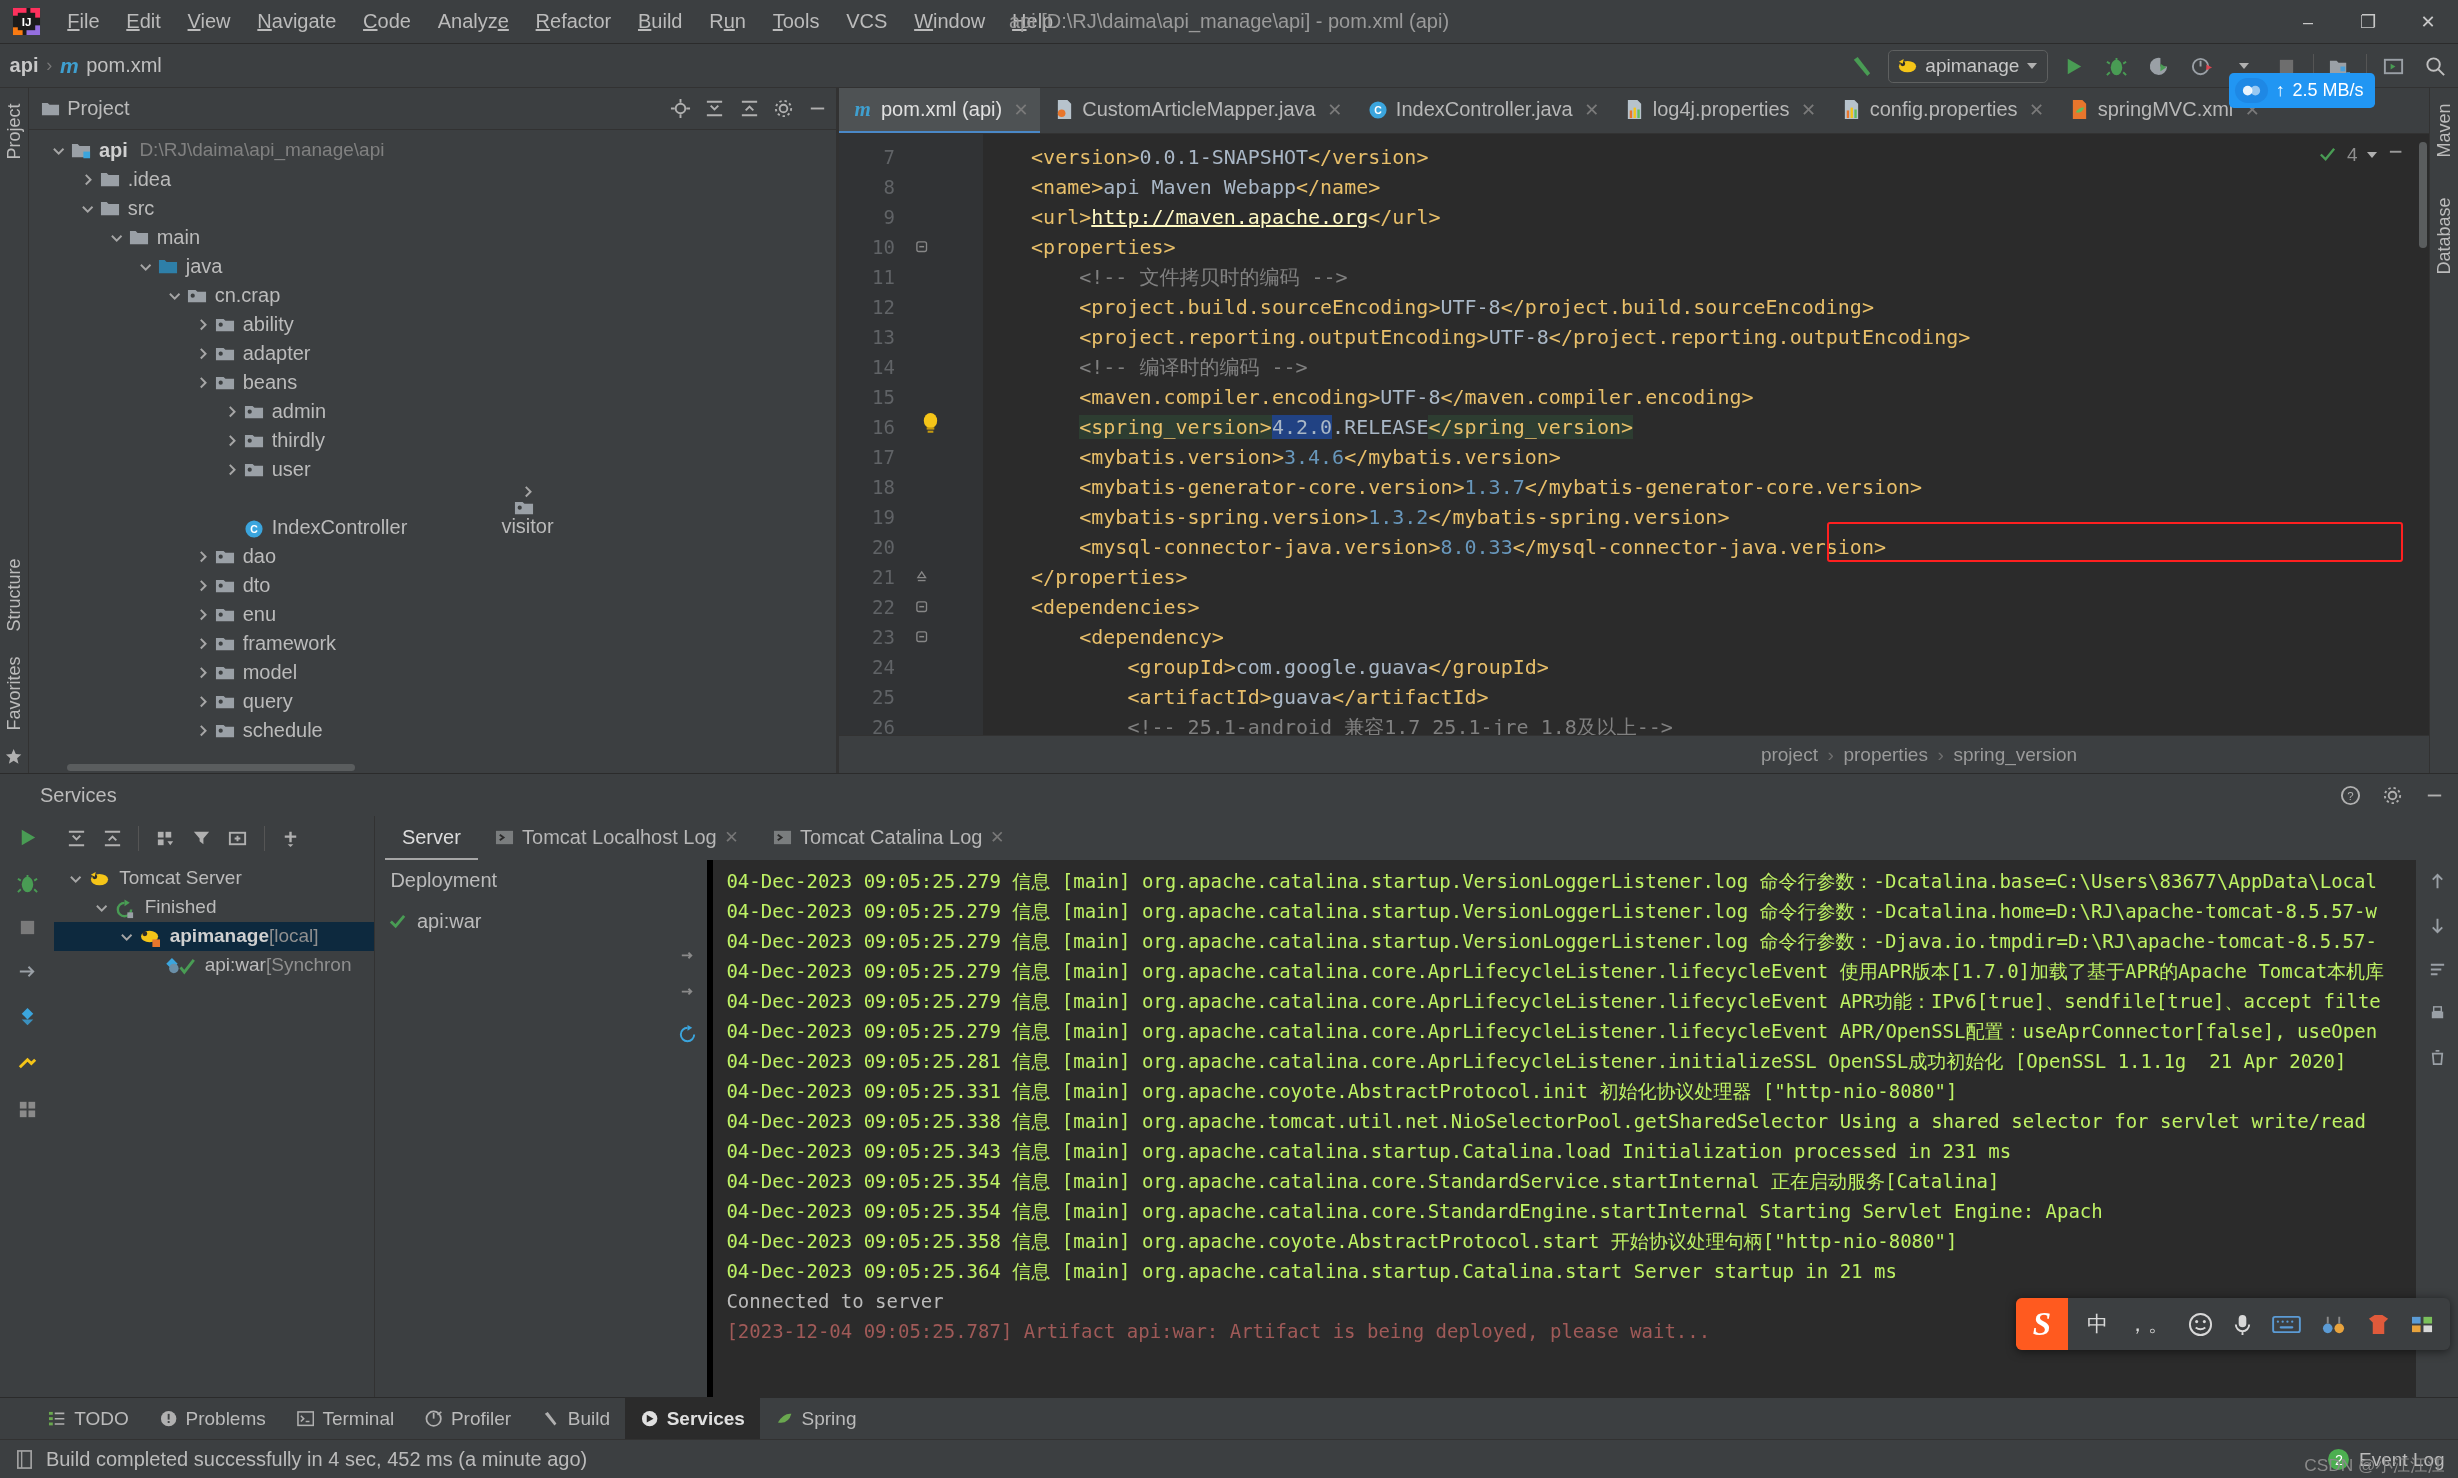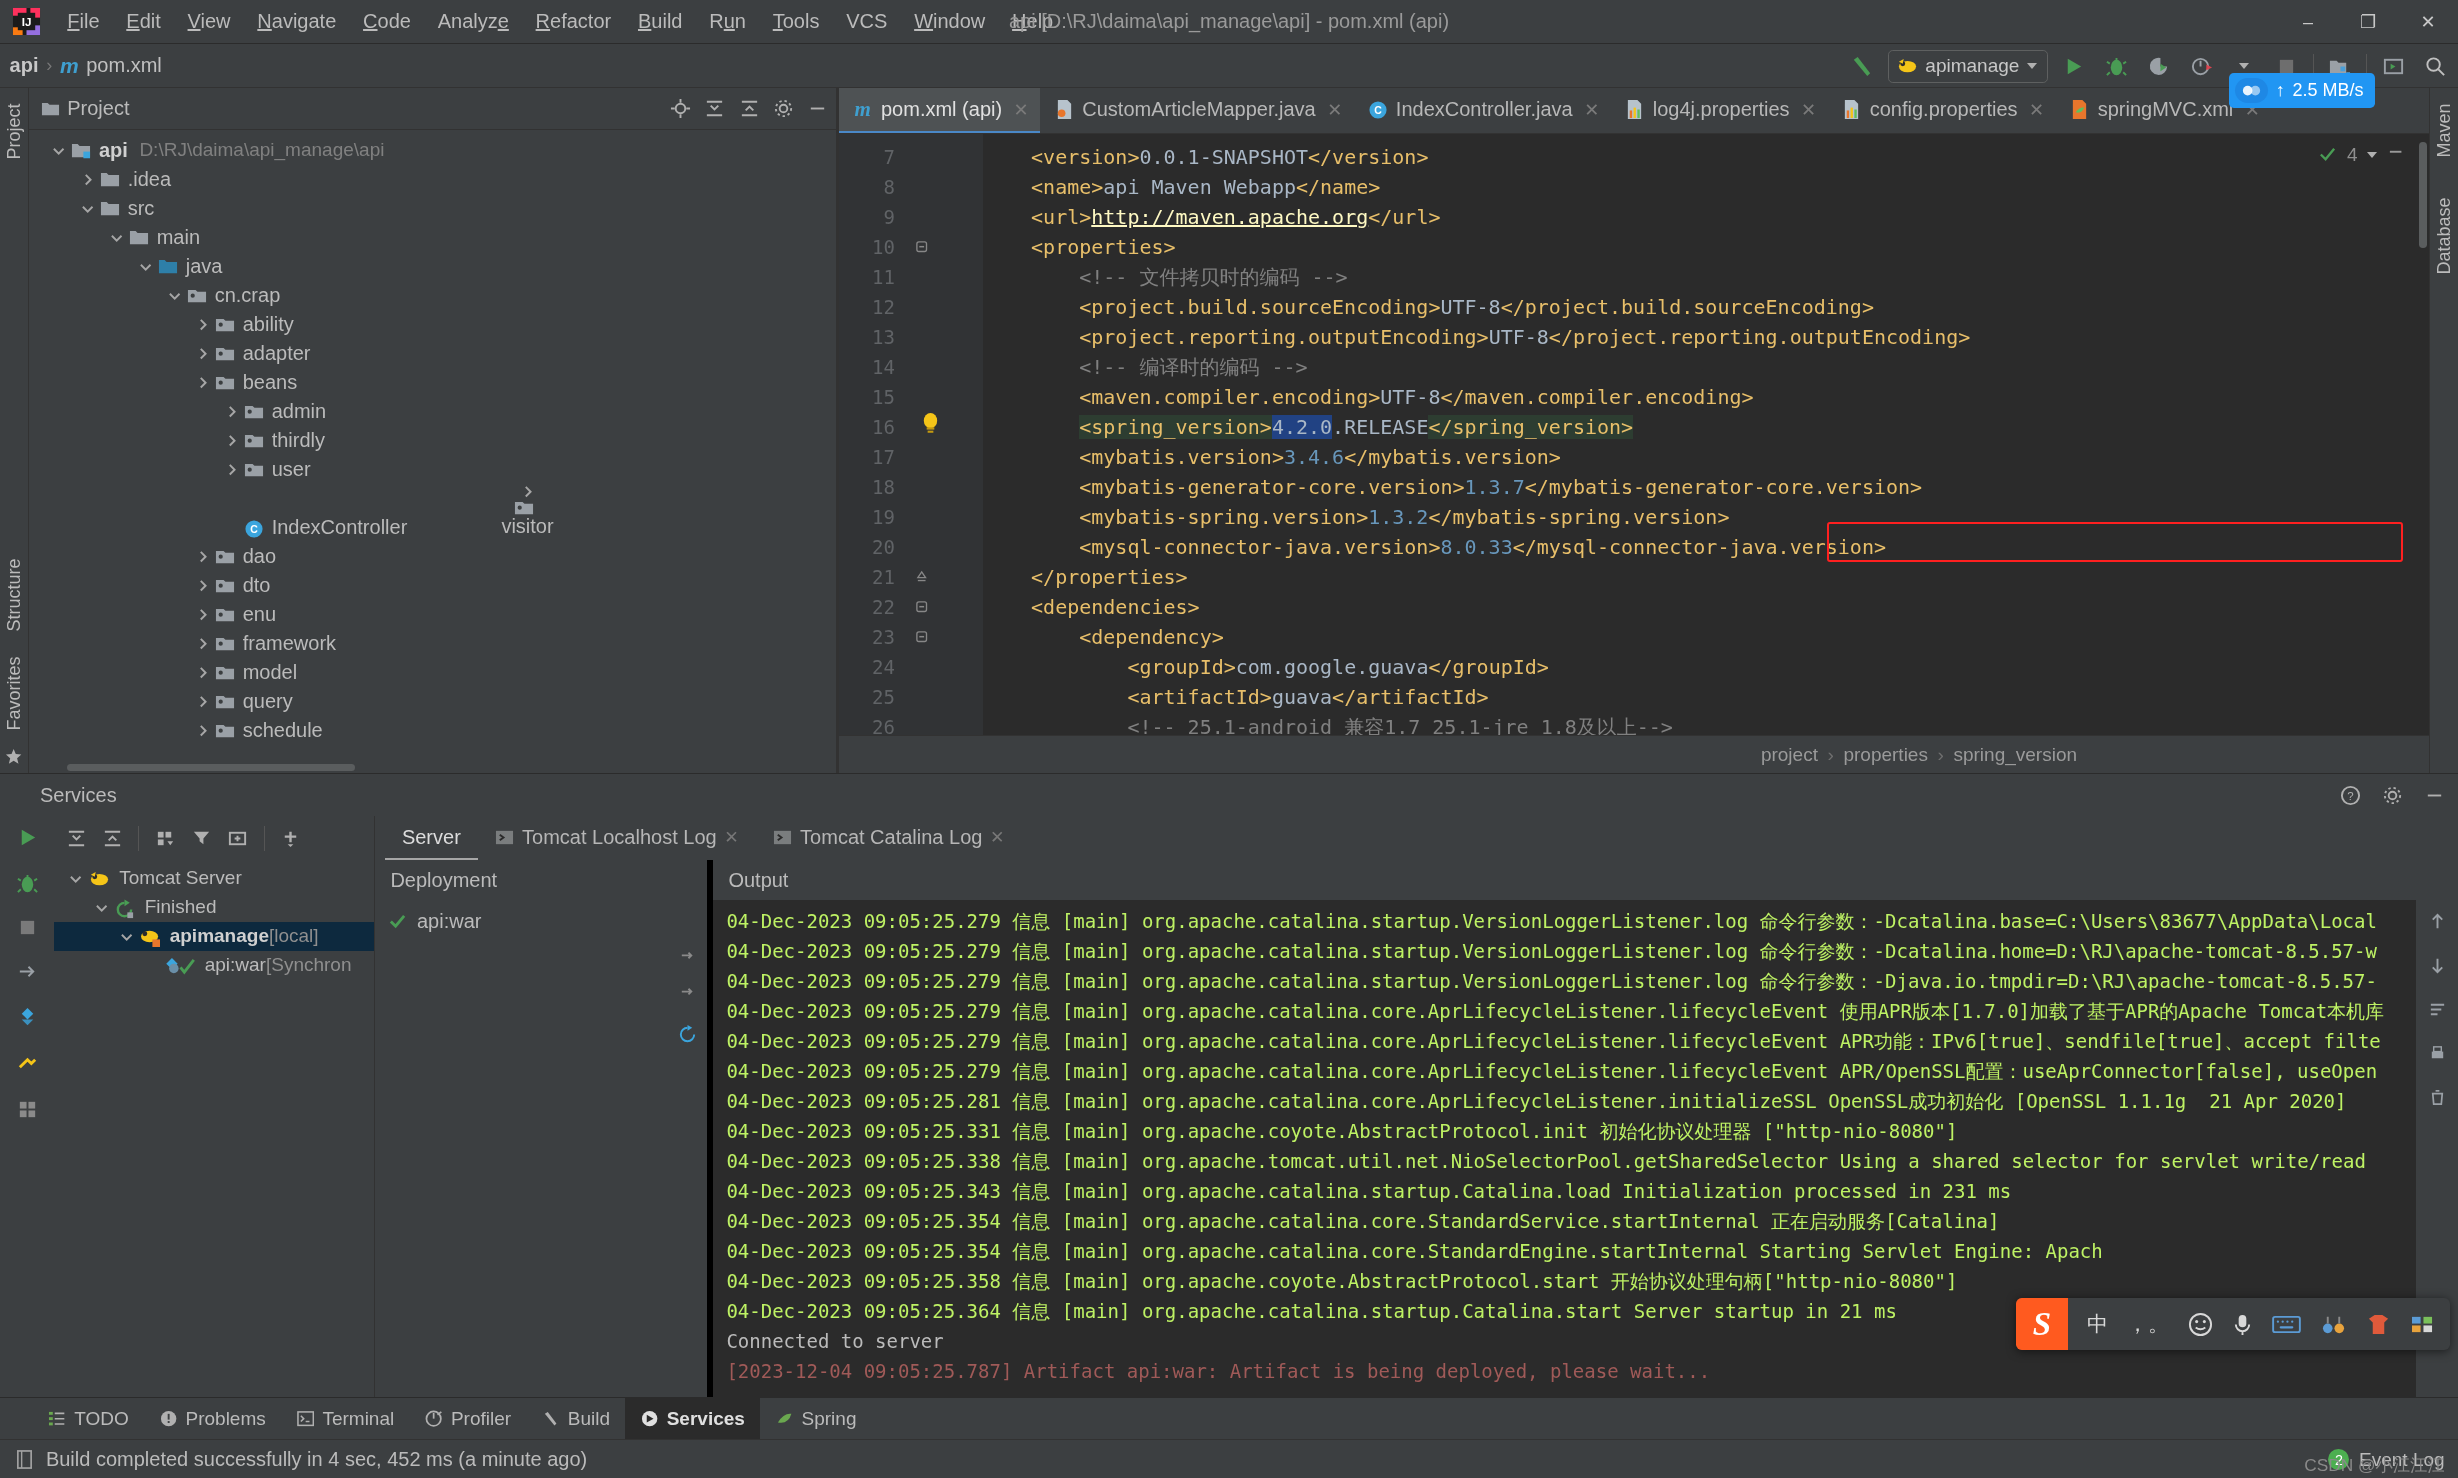--- a/index.html
+++ b/index.html
@@ -1065,21 +1065,20 @@
                   <svg width="21" height="21" viewBox="0 0 22 22">
                       <path d="M18 11 A7 7 0 1 1 11 4" stroke="#3ba5dd" stroke-width="2" fill="none"></path>
                       <path d="M11 1 L11 7 L16 4 Z" fill="#3ba5dd"></path>
                     </svg>
                 </span>
               </div>
             </div>
           </div>
 
           <div class="output-pane">
-            <div class="output-head">Output</div>
             <div style="display:flex;flex:1;min-height:0;">
               <div class="log"><div class="logline">04-Dec-2023 09:05:25.279 信息 [main] org.apache.catalina.startup.VersionLoggerListener.log 命令行参数：-Dcatalina.base=C:\Users\83677\AppData\Local</div><div class="logline">04-Dec-2023 09:05:25.279 信息 [main] org.apache.catalina.startup.VersionLoggerListener.log 命令行参数：-Dcatalina.home=D:\RJ\apache-tomcat-8.5.57-w</div><div class="logline">04-Dec-2023 09:05:25.279 信息 [main] org.apache.catalina.startup.VersionLoggerListener.log 命令行参数：-Djava.io.tmpdir=D:\RJ\apache-tomcat-8.5.57-</div><div class="logline">04-Dec-2023 09:05:25.279 信息 [main] org.apache.catalina.core.AprLifecycleListener.lifecycleEvent 使用APR版本[1.7.0]加载了基于APR的Apache Tomcat本机库</div><div class="logline">04-Dec-2023 09:05:25.279 信息 [main] org.apache.catalina.core.AprLifecycleListener.lifecycleEvent APR功能：IPv6[true]、sendfile[true]、accept filte</div><div class="logline">04-Dec-2023 09:05:25.279 信息 [main] org.apache.catalina.core.AprLifecycleListener.lifecycleEvent APR/OpenSSL配置：useAprConnector[false], useOpen</div><div class="logline">04-Dec-2023 09:05:25.281 信息 [main] org.apache.catalina.core.AprLifecycleListener.initializeSSL OpenSSL成功初始化 [OpenSSL 1.1.1g  21 Apr 2020]</div><div class="logline">04-Dec-2023 09:05:25.331 信息 [main] org.apache.coyote.AbstractProtocol.init 初始化协议处理器 ["http-nio-8080"]</div><div class="logline">04-Dec-2023 09:05:25.338 信息 [main] org.apache.tomcat.util.net.NioSelectorPool.getSharedSelector Using a shared selector for servlet write/read</div><div class="logline">04-Dec-2023 09:05:25.343 信息 [main] org.apache.catalina.startup.Catalina.load Initialization processed in 231 ms</div><div class="logline">04-Dec-2023 09:05:25.354 信息 [main] org.apache.catalina.core.StandardService.startInternal 正在启动服务[Catalina]</div><div class="logline">04-Dec-2023 09:05:25.354 信息 [main] org.apache.catalina.core.StandardEngine.startInternal Starting Servlet Engine: Apach</div><div class="logline">04-Dec-2023 09:05:25.358 信息 [main] org.apache.coyote.AbstractProtocol.start 开始协议处理句柄["http-nio-8080"]</div><div class="logline">04-Dec-2023 09:05:25.364 信息 [main] org.apache.catalina.startup.Catalina.start Server startup in 21 ms</div><div class="logline plain">Connected to server</div><div class="logline dim">[2023-12-04 09:05:25.787] Artifact api:war: Artifact is being deployed, please wait...</div></div>
               <div class="log-rail">
                 <span>
                   <svg width="19" height="19" viewBox="0 0 20 20">
                       <path d="M10 3 L10 17 M5 8 L10 3 L15 8" stroke="#9aa0a6" stroke-width="2" fill="none"></path>
                     </svg>
                 </span>
                 <span>
                   <svg width="19" height="19" viewBox="0 0 20 20">

